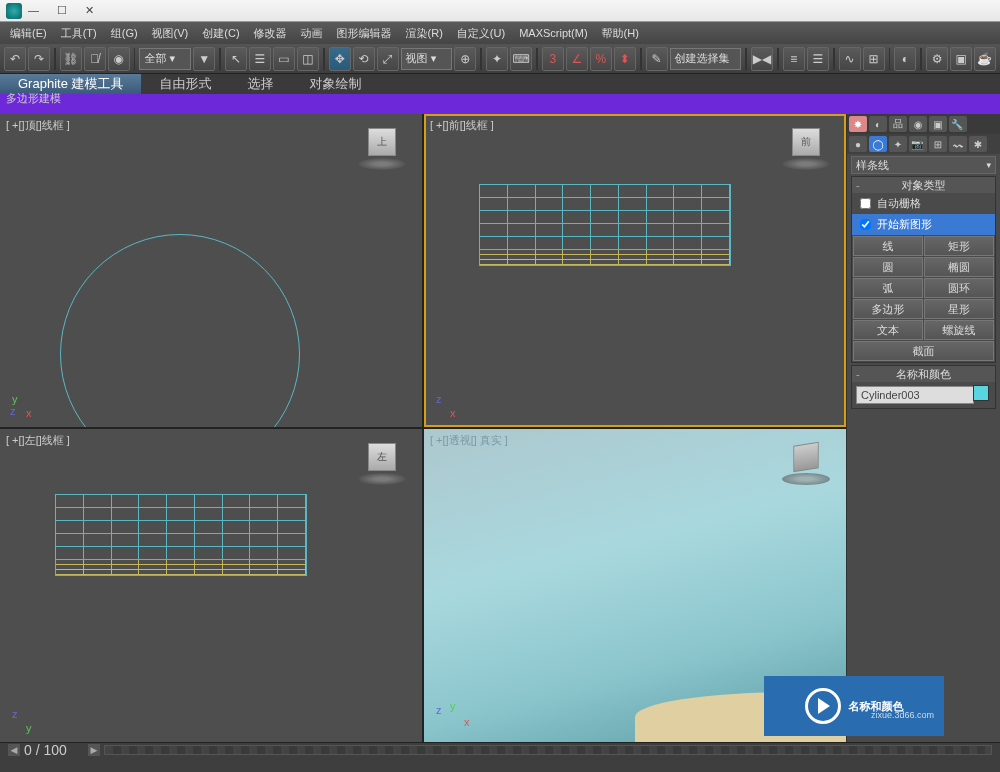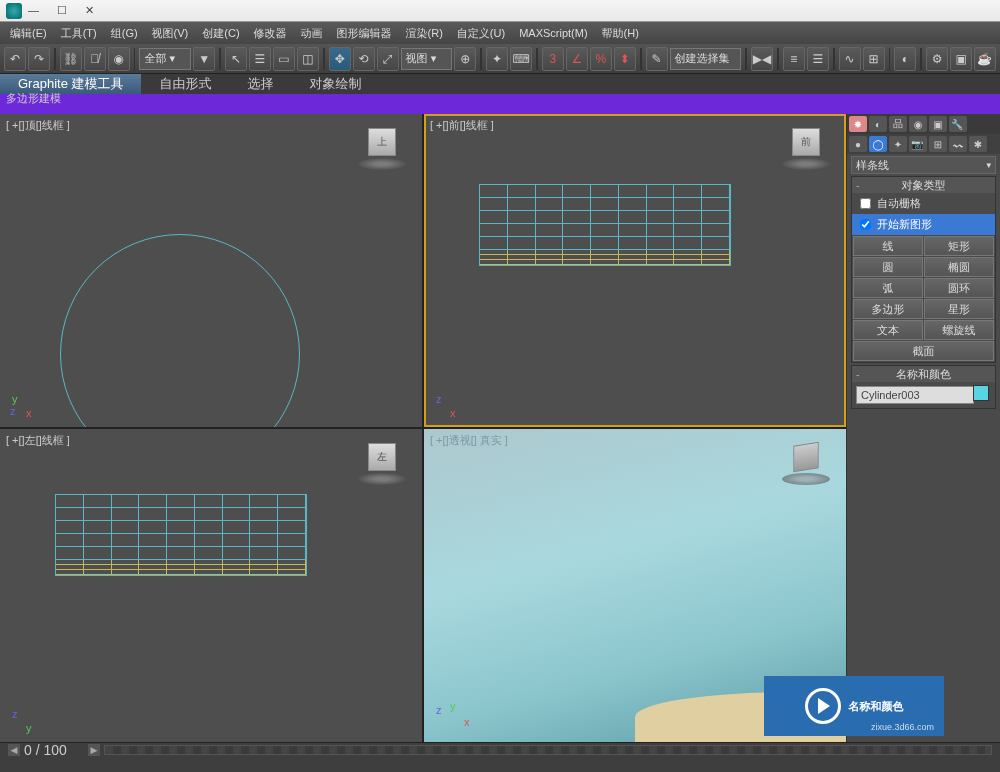--- a/index.html
+++ b/index.html
@@ -60,21 +60,21 @@
 .rp-name-input{height:18px;background:#ddd;border:1px solid #888;margin:4px;padding:0 4px;color:#444;font-size:11px}
 .rp-color-sw{width:16px;height:16px;background:#5ad4e0;border:1px solid #333;position:absolute;right:6px;top:3px}
 .bottom-bar{position:absolute;bottom:0;left:0;right:0;height:30px;background:#3e3e3e;border-top:1px solid #222}
 .timeline{height:14px;display:flex;align-items:center;padding:0 8px;gap:4px}
 .tl-prev,.tl-next{width:12px;height:12px;background:#555;color:#aaa;display:flex;align-items:center;justify-content:center;font-size:9px;cursor:pointer}
 .tl-pos{width:60px;color:#ccc;font-size:14px}
 .tl-track{flex:1;height:10px;background:repeating-linear-gradient(90deg,#444 0,#444 8px,#3a3a3a 8px,#3a3a3a 16px);border:1px solid #555}
 .watermark{position:absolute;right:56px;bottom:36px;width:180px;height:60px;background:#2a6cb0;display:flex;align-items:center;justify-content:center;gap:8px;color:#fff;font-size:20px;font-weight:bold}
 .watermark .play{width:36px;height:36px;border:3px solid #fff;border-radius:50%;display:flex;align-items:center;justify-content:center}
 .watermark .play::before{content:"";border-left:12px solid #fff;border-top:8px solid transparent;border-bottom:8px solid transparent;margin-left:3px}
-.watermark .sub{position:absolute;bottom:4px;right:10px;font-size:9px;font-weight:normal;color:#cde}
+.watermark .sub{position:absolute;bottom:16px;right:10px;font-size:9px;font-weight:normal;color:#cde}
 </style>
 </head>
 <body>
 
 <div class="titlebar">
   <div class="app-icon"></div>
   <div class="win-btns">
     <span>—</span>
     <span>☐</span>
     <span>✕</span>

